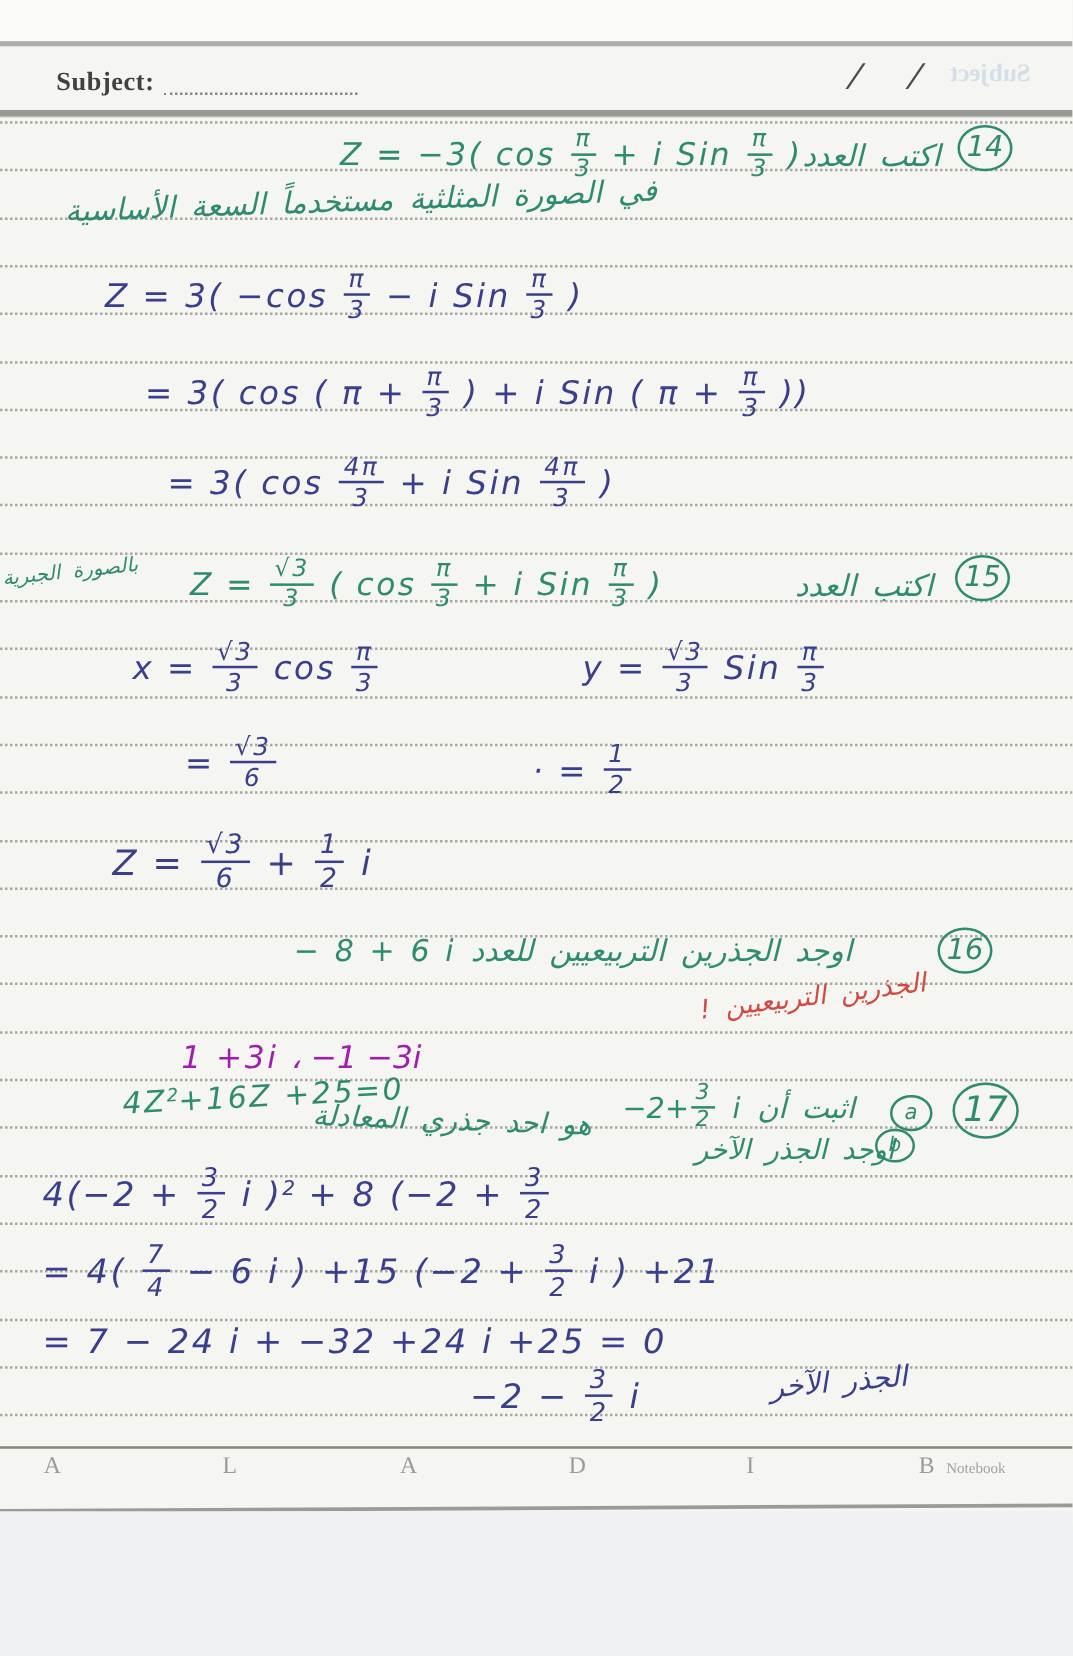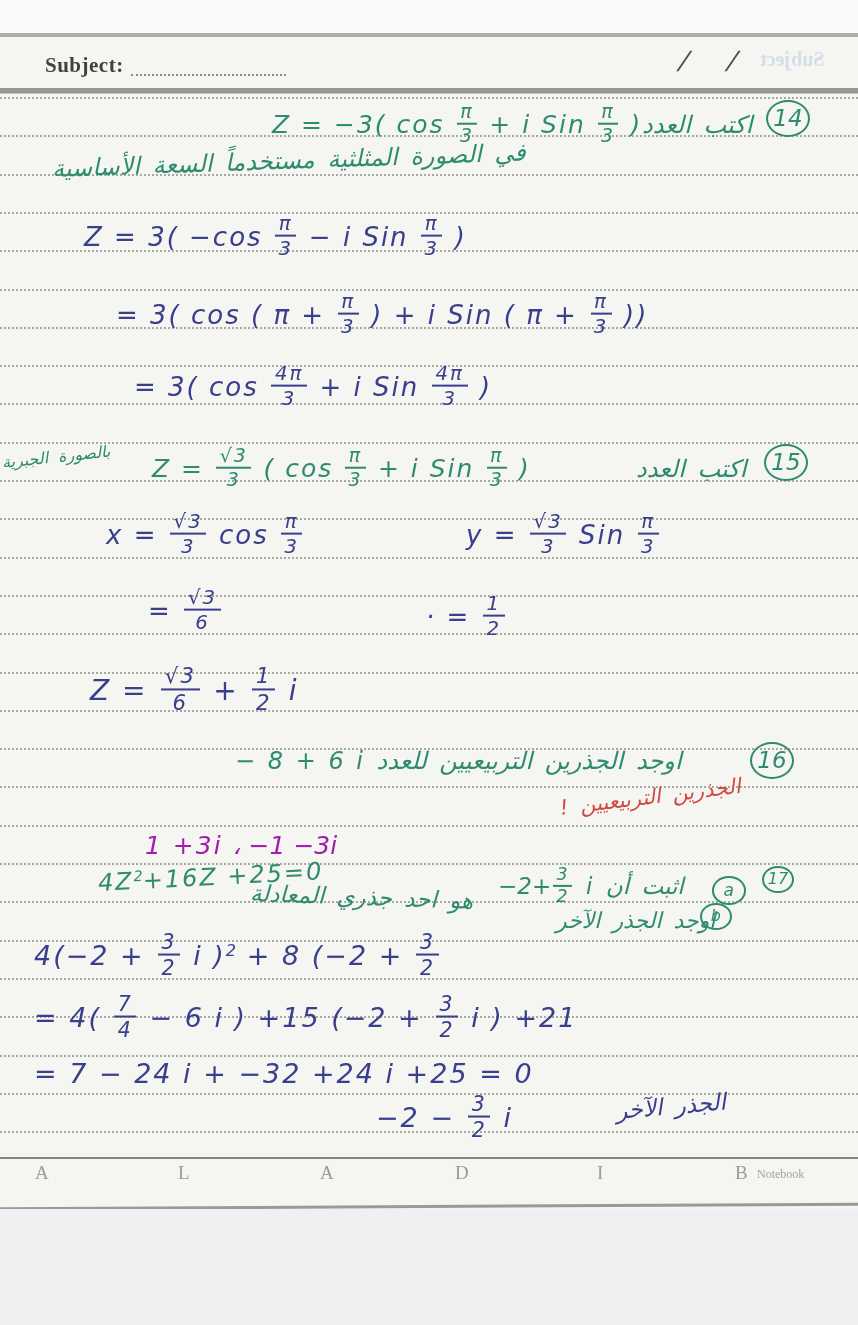--- a/index.html
+++ b/index.html
@@ -143,21 +143,21 @@
         <span class="fn">√3</span>
         <span class="fd">6</span>
       </span><span> + </span><span class="frac">
         <span class="fn">1</span>
         <span class="fd">2</span>
       </span><span> i</span></div>
     <div class="hand ltrline" style="left: 750px; top: 742px; font-size: 23px; color: rgb(46, 139, 112);"><span class="circ">16</span></div>
     <div class="hand" dir="rtl" style="left: 235px; top: 748px; font-size: 24px; color: rgb(46, 139, 112);"><span>اوجد الجذرين التربيعيين للعدد </span><span class="ltrwrap"><span>− 8 + 6 i</span></span></div>
     <div class="hand" dir="rtl" style="left: 560px; top: 796px; font-size: 21px; color: rgb(208, 74, 66); transform: rotate(-7deg);"><span>الجذرين التربيعيين !</span></div>
     <div class="hand ltrline" style="left: 126px; top: 832px; font-size: 25px; color: #a21caf; margin-left: 19px;"><span>1 +3i       ،     −1 −3i</span></div>
-    <div class="hand ltrline" style="left: 762px; top: 866px; font-size: 16px; color: rgb(46, 139, 112);"><span class="circ">17</span></div>
+    <div class="hand ltrline" style="left: 762px; top: 866px; font-size: 28px; color: rgb(46, 139, 112);"><span class="circ">17</span></div>
     <div class="hand ltrline" style="left: 712px; top: 876px; font-size: 17px; color: rgb(46, 139, 112);"><span class="circ">a</span></div>
     <div class="hand" dir="rtl" style="left: 498px; top: 868px; font-size: 23px; color: rgb(46, 139, 112);"><span>اثبت أن </span><span class="ltrwrap"><span>−2+</span><span class="frac">
           <span class="fn">3</span>
           <span class="fd">2</span>
         </span><span> i</span></span></div>
     <div class="hand" dir="rtl" style="left: 250px; top: 880px; font-size: 23px; color: rgb(46, 139, 112); transform: rotate(2deg);"><span>هو احد جذري المعادلة</span></div>
     <div class="hand ltrline" style="left: 98px; top: 870px; font-size: 24px; color: rgb(46, 139, 112); transform: rotate(-3deg);"><span>4Z</span><span class="supx">2</span><span>+16Z +25=0</span></div>
     <div class="hand ltrline" style="left: 700px; top: 903px; font-size: 16px; color: rgb(46, 139, 112);"><span class="circ">b</span></div>
     <div class="hand" dir="rtl" style="left: 556px; top: 908px; font-size: 22px; color: rgb(46, 139, 112);"><span>اوجد الجذر الآخر</span></div>
     <div class="hand ltrline" style="left: 34px; top: 934px; font-size: 27px; color: rgb(57, 62, 141);"><span>4(−2 + </span><span class="frac">

